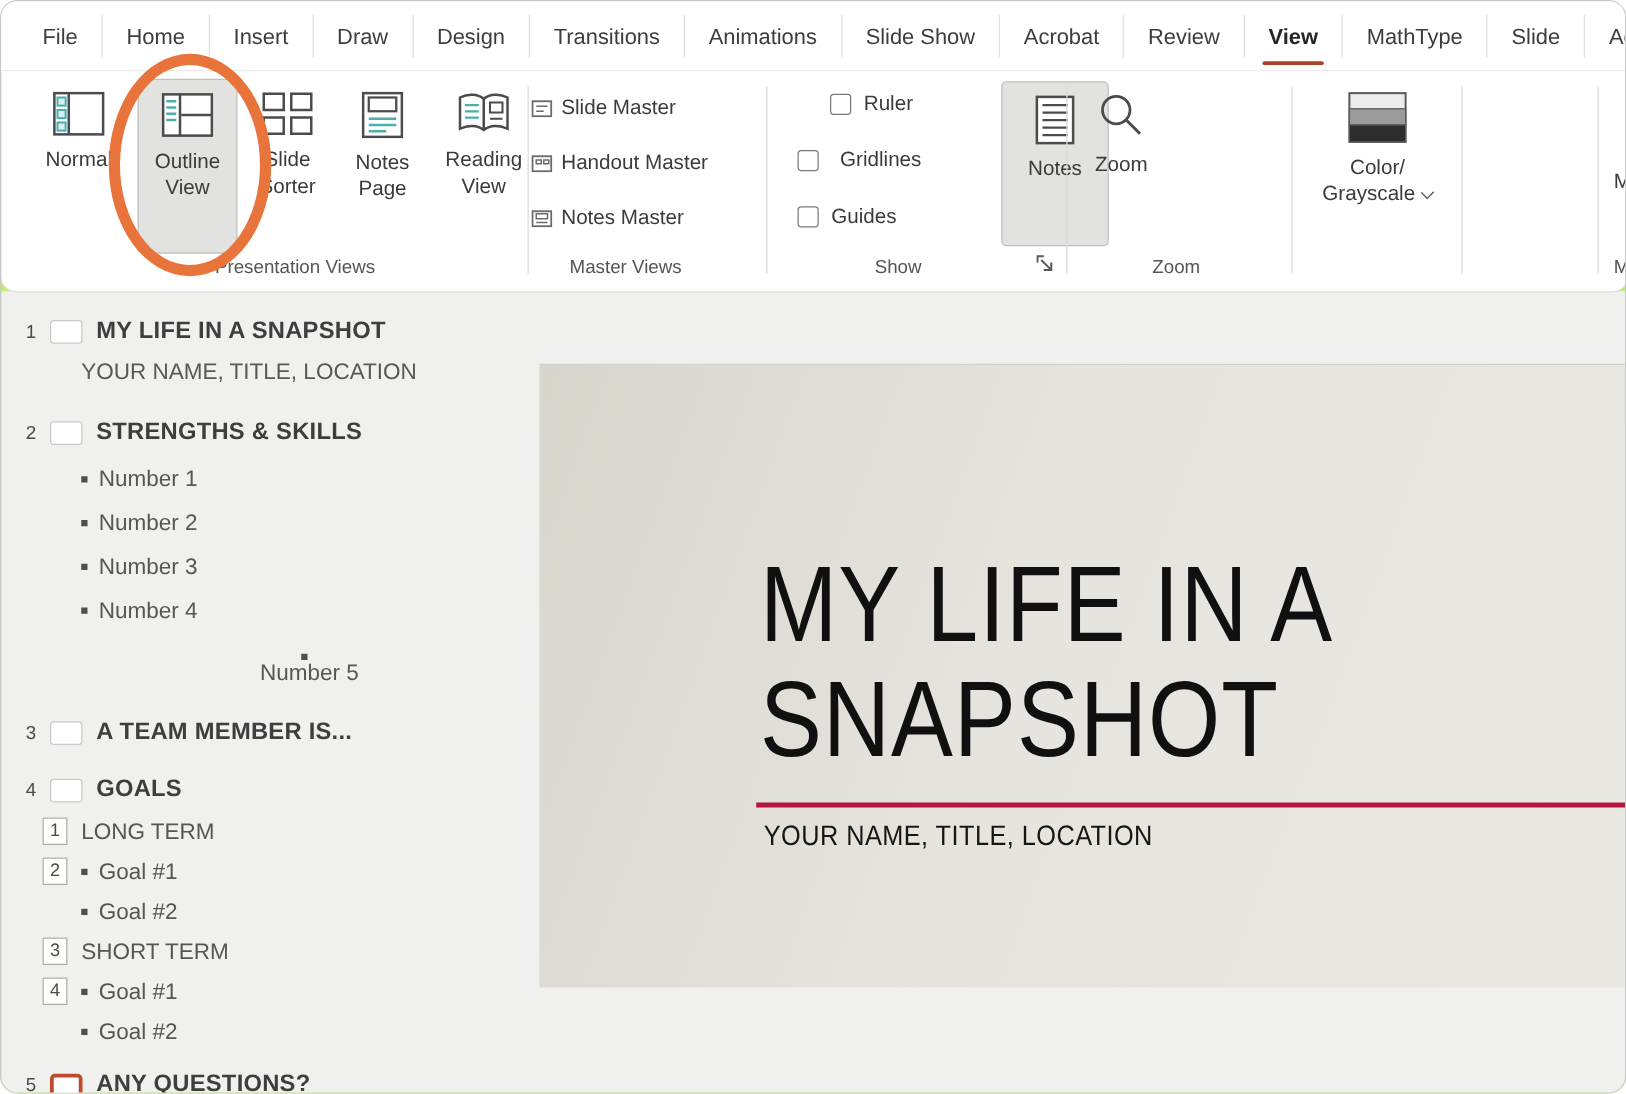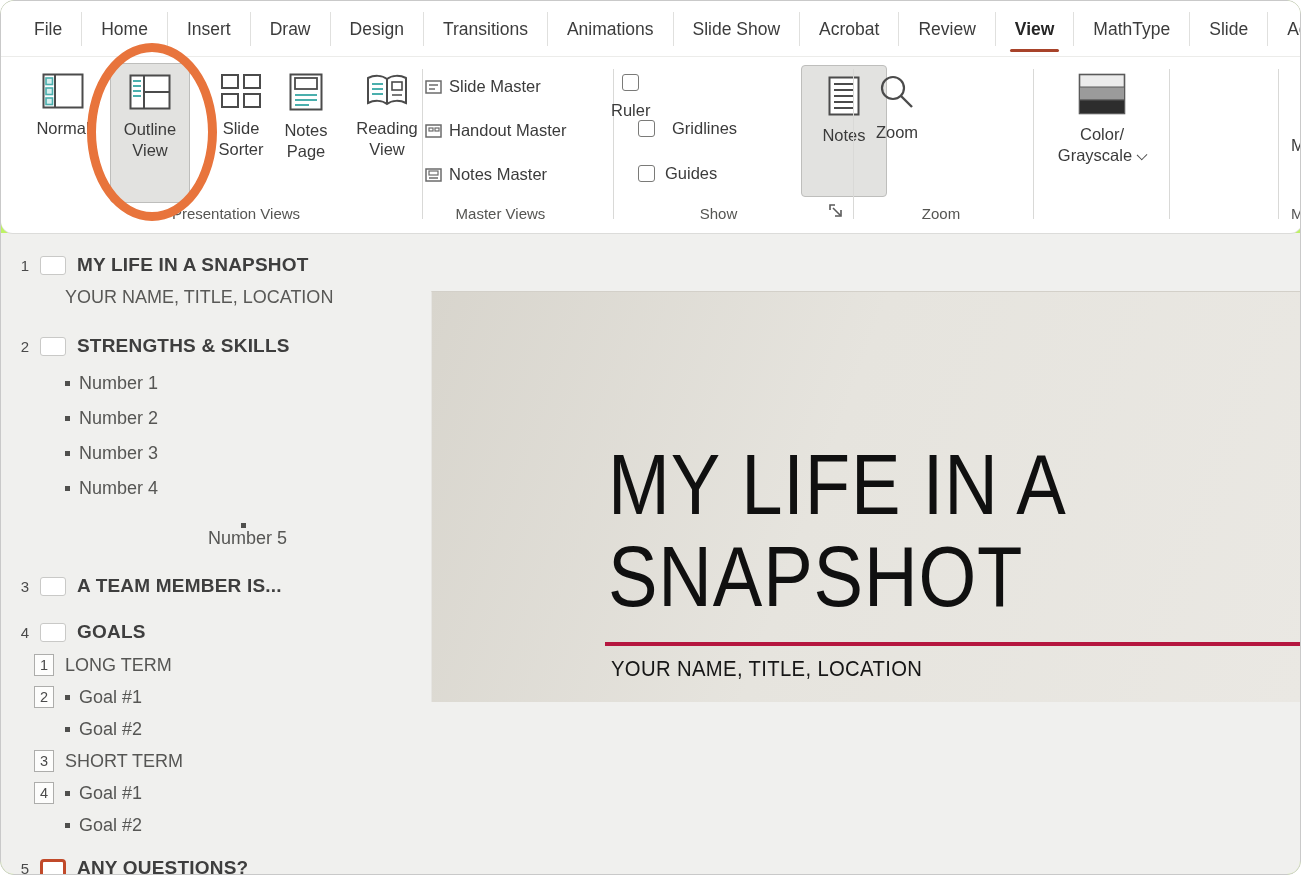--- a/index.html
+++ b/index.html
@@ -101,21 +101,21 @@
   .badge {
     width:20px; height:22px; border:1px solid #adadab; background:#fdfdfc;
     font-size:14.5px; color:#4a4a4a; display:flex; align-items:center; justify-content:center;
     flex:none;
   }
   .badge.empty { border:none; background:transparent; }
   .goal-text { margin-left:11px; font-size:18px; color:#565654; display:flex; align-items:center; white-space:nowrap; }
 
   
   .canvas {
-    position:absolute; left:430px; top:58px; width:871px; height:411px;
+    position:absolute; left:430px; top:58px; width:871px; height:499px;
     background:linear-gradient(110deg, #d8d5cd 0%, #e6e4de 45%, #eae8e3 100%);
     border-top:1px solid #d3d0c9; border-left:1px solid #e6e5e2;
   }
   .slide-title-big {
     position:absolute; left:176px; top:146px; color:#101010;
     font-size:86px; line-height:92px; letter-spacing:1px; white-space:nowrap;
     transform:scaleX(0.863); transform-origin:top left;
   }
   .rule { position:absolute; left:173px; top:350px; height:4px; right:0; background:#b5163f; }
   .slide-sub {
@@ -172,21 +172,21 @@
             <line x1="16" y1="18" x2="40" y2="18" stroke="#4b4b4b" stroke-width="2"></line>
             <line x1="4" y1="7" x2="12" y2="7" stroke="#4aafad" stroke-width="2"></line>
             <line x1="4" y1="12" x2="12" y2="12" stroke="#4aafad" stroke-width="2"></line>
             <line x1="4" y1="17" x2="12" y2="17" stroke="#4aafad" stroke-width="2"></line>
             <line x1="4" y1="22" x2="12" y2="22" stroke="#4aafad" stroke-width="2"></line>
           </svg>
         </span>
         <span class="lbl">Outline View</span>
       </div>
 
-      <div class="big-btn" style="left:204px; width:72px;">
+      <div class="big-btn" style="left:193px; width:72px;">
         <span>
           <svg width="42" height="36" viewBox="0 0 42 36">
             <rect x="2" y="2" width="16" height="13" fill="#fff" stroke="#4b4b4b" stroke-width="2"></rect>
             <rect x="24" y="2" width="16" height="13" fill="#fff" stroke="#4b4b4b" stroke-width="2"></rect>
             <rect x="2" y="21" width="16" height="13" fill="#fff" stroke="#4b4b4b" stroke-width="2"></rect>
             <rect x="24" y="21" width="16" height="13" fill="#fff" stroke="#4b4b4b" stroke-width="2"></rect>
           </svg>
         </span>
         <span class="lbl">Slide Sorter</span>
       </div>
@@ -250,21 +250,21 @@
             <rect x="4" y="3" width="9" height="4" fill="none" stroke="#6b6b6b" stroke-width="1.2"></rect>
             <line x1="4" y1="10" x2="13" y2="10" stroke="#6b6b6b" stroke-width="1.3"></line>
           </svg>
         </span>
         <span class="lbl">Notes Master</span>
       </div>
       <div class="group-label" style="left:412px; width:175px;">Master Views</div>
 
       <div class="vdiv" style="left:612px;"></div>
 
-      <div class="chk-row" style="left:610px; top:17px;flex-direction:column;">
+      <div class="chk-row" style="left:663px; top:17px;">
         <span class="chk-box"></span>
         <span class="lbl">Ruler</span>
       </div>
       <div class="chk-row" style="left:637px; top:62px;gap:17px;">
         <span class="chk-box"></span>
         <span class="lbl">Gridlines</span>
       </div>
       <div class="chk-row" style="left:637px; top:107px;">
         <span class="chk-box"></span>
         <span class="lbl">Guides</span>

